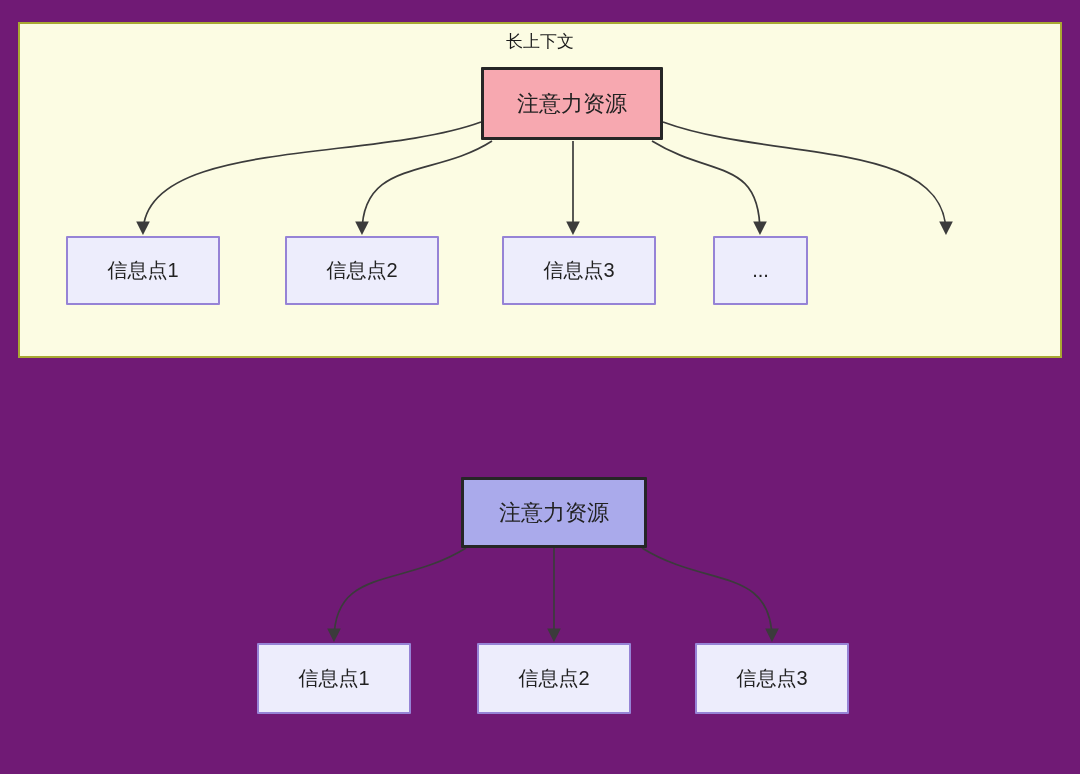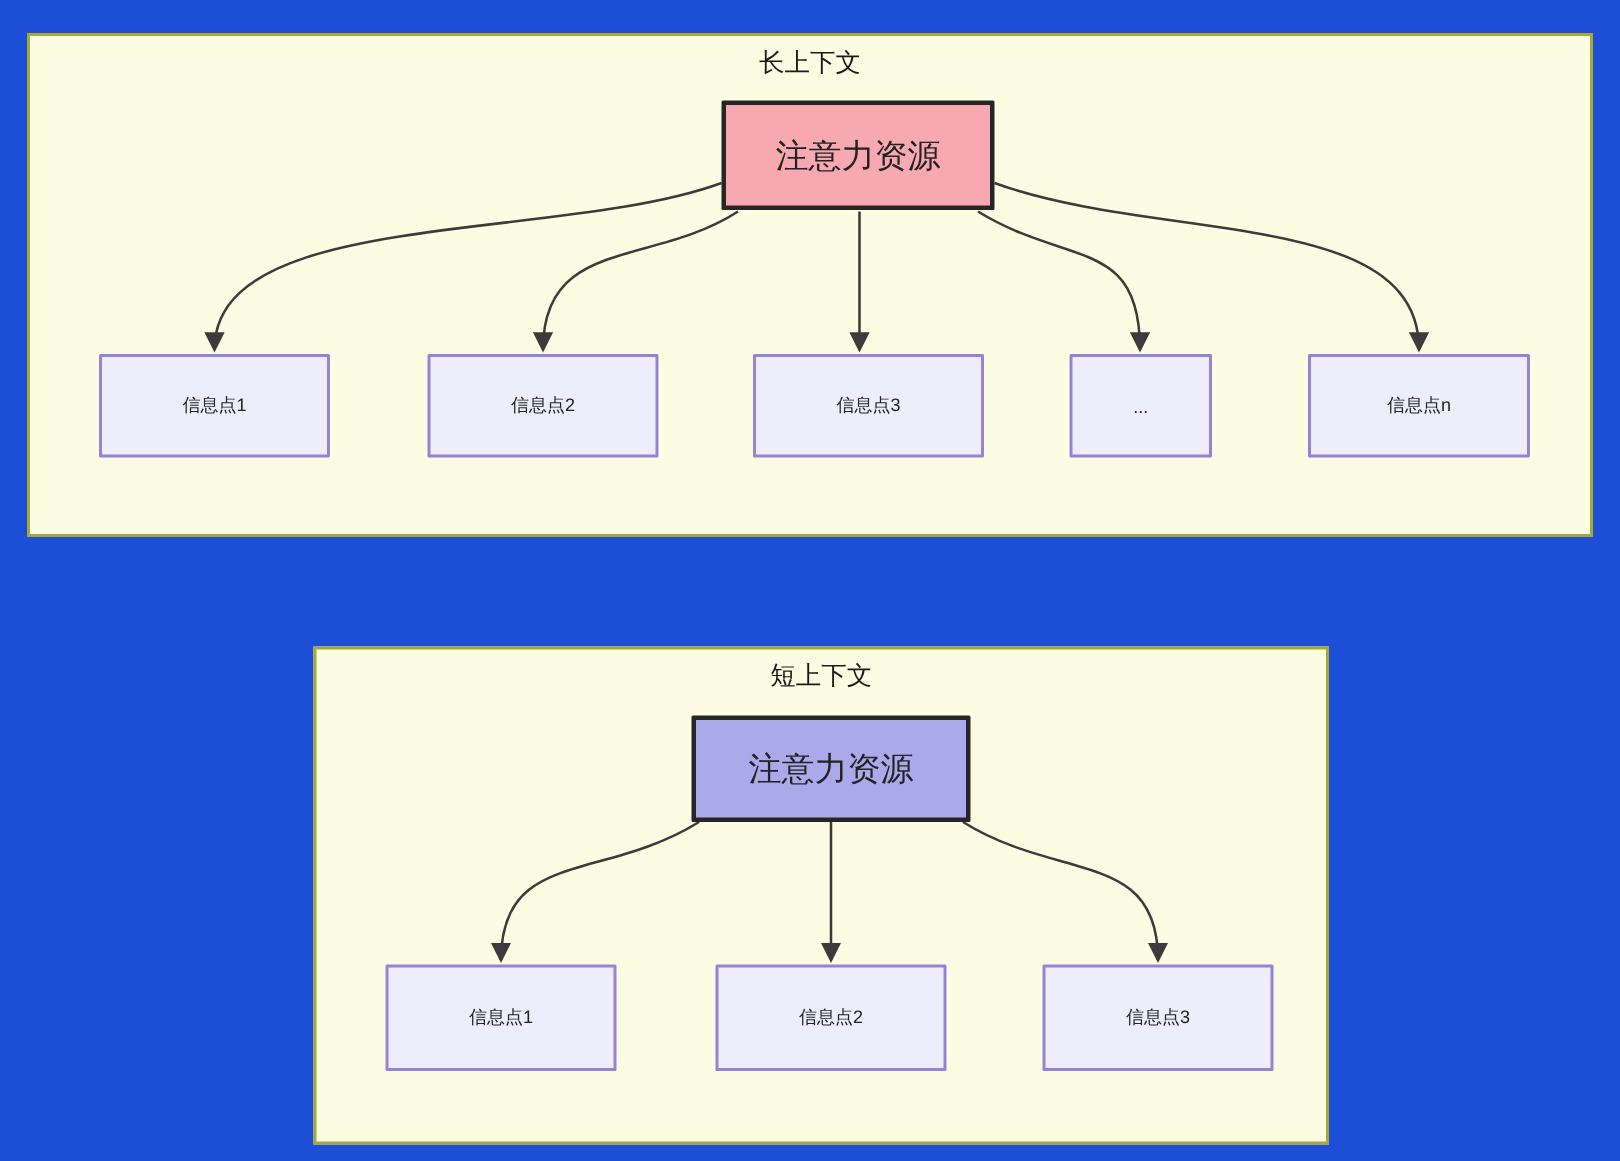--- a/index.html
+++ b/index.html
@@ -13,41 +13,41 @@
     --arrow:#3B3B3B;
     --text:#1A1A1A;
   }
   html,body{margin:0;padding:0;background:#ffffff;}
   .canvas{
     position:relative;
     width:1080px;height:774px;
     font-family:"Liberation Sans","DejaVu Sans",sans-serif;
     color:var(--text);
     overflow:hidden;
-    background:#1d4ed8;
+    background:#701a75;
   }
   .panel{
     position:absolute;
     background:var(--panel-fill);
     border:2px solid var(--panel-border);
     box-sizing:border-box;
   }
   .panel-long{left:18px;top:22px;width:1044px;height:336px;}
   .panel-short{left:209px;top:431px;width:677px;height:332px;}
   .panel-title{
     position:absolute;left:0;right:0;top:6px;
     text-align:center;
     font-size:17px;
     color:var(--text);
   }
   .node{
     position:absolute;
     display:flex;align-items:center;justify-content:center;
     box-sizing:border-box;
-    font-size:12px;
+    font-size:20px;
     color:#222;
     text-align:center;
   }
   .attention{
     border:3px solid var(--attention-border);
     border-radius:1px;
     font-size:22px;
   }
   .attention-long{left:481px;top:67px;width:182px;height:73px;background:var(--attention-long-fill);}
   .attention-short{left:461px;top:477px;width:186px;height:71px;background:var(--attention-short-fill);}
@@ -82,23 +82,20 @@
 </style>
 </head>
 <body>
 
 <div class="canvas">
 
   <section class="panel panel-long">
     <div class="panel-title">长上下文</div>
   </section>
 
-  <section class="panel panel-short">
-    <div class="panel-title">短上下文</div>
-  </section>
 
   <svg class="arrows" viewBox="0 0 1080 774" xmlns="http://www.w3.org/2000/svg">
     <defs>
       <marker id="ah" viewBox="0 0 10 10" refX="8.5" refY="5" markerWidth="8" markerHeight="8" orient="auto-start-reverse">
         <path d="M0,0 L10,5 L0,10 z"></path>
       </marker>
     </defs>
 
     <path d="M 481 122 C 372 162, 143 138, 143 233" marker-end="url(#ah)"></path>
     <path d="M 492 141 C 435 178, 362 158, 362 233" marker-end="url(#ah)"></path>
@@ -109,20 +106,19 @@
     <path d="M 466 548 C 402 588, 334 566, 334 640" marker-end="url(#ah)"></path>
     <path d="M 554 548 L 554 640" marker-end="url(#ah)"></path>
     <path d="M 642 548 C 706 588, 772 566, 772 640" marker-end="url(#ah)"></path>
   </svg>
 
   <div class="node attention attention-long">注意力资源</div>
   <div class="node info long-row ln1">信息点1</div>
   <div class="node info long-row ln2">信息点2</div>
   <div class="node info long-row ln3">信息点3</div>
   <div class="node info long-row ln4">...</div>
-  <div class="node info long-row ln5">信息点n</div>
 
   <div class="node attention attention-short">注意力资源</div>
   <div class="node info short-row sn1">信息点1</div>
   <div class="node info short-row sn2">信息点2</div>
   <div class="node info short-row sn3">信息点3</div>
 
 </div>
 
 </body></html>

